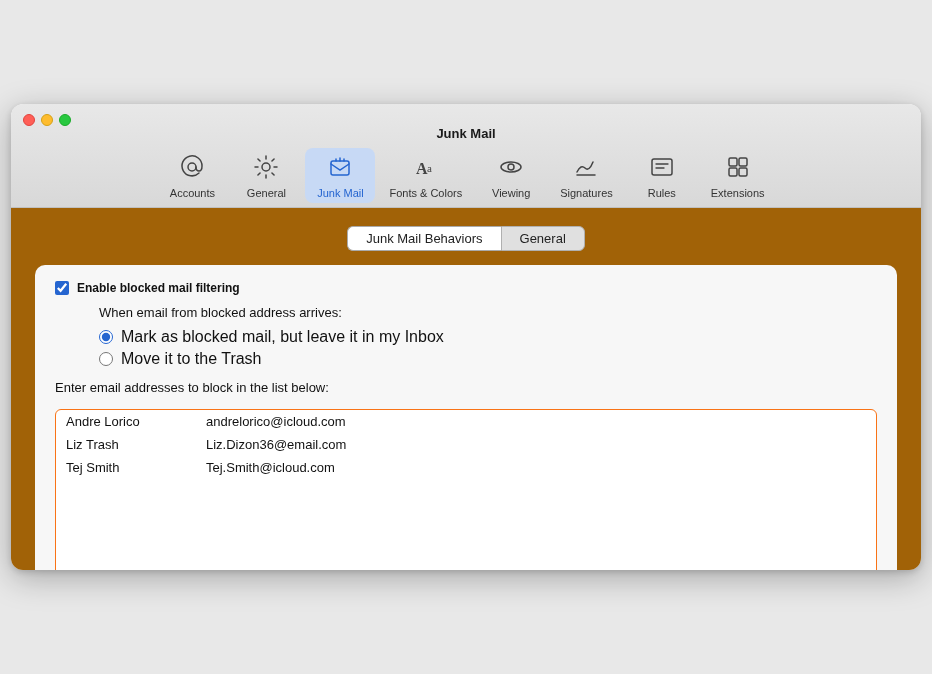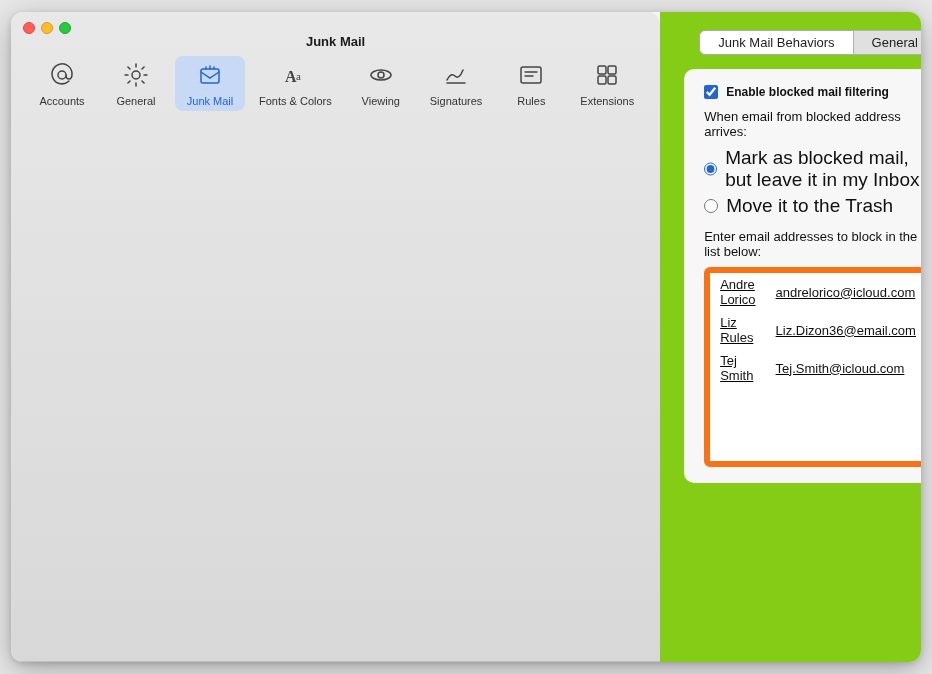--- a/index.html
+++ b/index.html
@@ -8,26 +8,26 @@
       background: #e8e8e8;
       width: 932px;
       height: 674px;
       overflow: hidden;
       display: flex;
       align-items: center;
       justify-content: center;
     }
     .window {
       width: 910px;
-      height: 650px;
+      height: 466px;
       background: #f5f5f5;
       border-radius: 12px;
       box-shadow: 0 8px 32px rgba(0,0,0,0.28), 0 2px 6px rgba(0,0,0,0.15);
       display: flex;
-      flex-direction: row;
+      flex-direction: column;
       overflow: hidden;
     }
     .title-bar {
       background: linear-gradient(to bottom, #e8e8e8, #d8d8d8);
       border-bottom: 1px solid #c0c0c0;
       padding: 10px 0 0 0;
       display: flex;
       flex-direction: column;
       align-items: center;
       border-radius: 12px 12px 0 0;
@@ -103,21 +103,21 @@
       font-size: 11px;
       color: #333;
       white-space: nowrap;
     }
     .toolbar-item.active .toolbar-label {
       color: #2565d0;
       font-weight: 500;
     }
     .content-area {
       flex: 1;
-      background: #84cc16;
+      background: #a16207;
       padding: 18px 24px 16px;
       display: flex;
       flex-direction: column;
       gap: 14px;
     }
     .tab-bar {
       display: flex;
       justify-content: center;
       gap: 0;
     }
@@ -163,59 +163,59 @@
     }
     .checkbox-label {
       font-size: 12px;
       color: #111;
       font-weight: bold;
     }
     .radio-section {
       display: flex;
       flex-direction: column;
       gap: 0;
+      margin-left: 44px;
     }
     .radio-section-title {
       font-size: 13px;
       color: #111;
       margin-bottom: 6px;
     }
     .radio-row {
       display: flex;
       align-items: center;
       gap: 8px;
       padding: 2px 0;
     }
     .radio-row input[type="radio"] {
       width: 14px;
       height: 14px;
       accent-color: #2565d0;
       cursor: pointer;
     }
     .radio-label {
-      font-size: 19px;
+      font-size: 16px;
       color: #111;
     }
     .list-section {
       display: flex;
       flex-direction: column;
-      gap: 8px;
+      gap: 14px;
     }
     .list-label {
       font-size: 13px;
       color: #111;
     }
     .email-list {
       background: #fff;
-      border: 6px solid #f97316;
+      border: 1px solid #f97316;
       border-radius: 6px;
       overflow: hidden;
       flex: 1;
       min-height: 200px;
-      text-decoration: underline;
     }
     .email-list table {
       width: 100%;
       border-collapse: collapse;
       font-size: 13px;
     }
     .email-list table tr td {
       padding: 4px 10px;
       color: #111;
       border: none;
@@ -409,21 +409,21 @@
       <div class="list-section">
         <div class="list-label">Enter email addresses to block in the list below:</div>
         <div class="email-list">
           <table>
             <tbody id="email-tbody">
             <tr>
                   <td style="width: 140px;">Andre Lorico</td>
                   <td>andrelorico@icloud.com</td>
                 </tr>
                 <tr>
-                  <td style="width: 140px;">Liz Rules</td>
+                  <td style="width: 140px;">Liz Trash</td>
                   <td>Liz.Dizon36@email.com</td>
                 </tr>
                 <tr>
                   <td style="width: 140px;">Tej Smith</td>
                   <td>Tej.Smith@icloud.com</td>
                 </tr>
               </tbody>
           </table>
         </div>
       </div>

